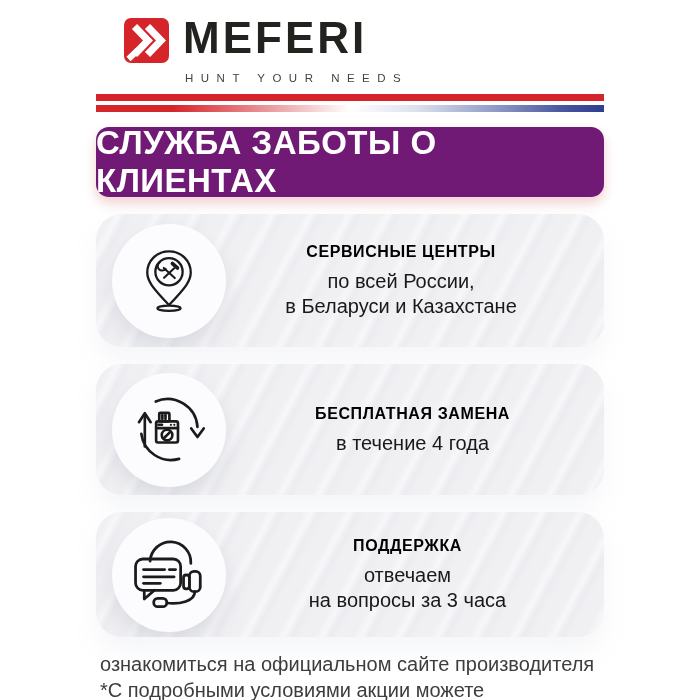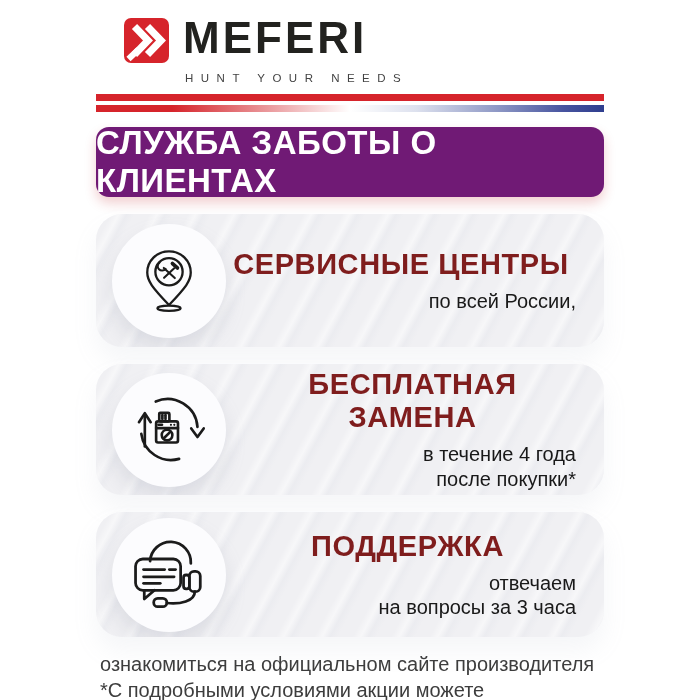--- a/index.html
+++ b/index.html
@@ -52,22 +52,22 @@
       rgba(255,255,255,0) 34px);
     opacity:0.5;
   }
   .icon-circle {
     position:relative; z-index:1; flex:none;
     width:114px; height:114px; margin-left:16px; border-radius:50%;
     background:#fcfcfe; display:flex; align-items:center; justify-content:center;
     box-shadow:0 12px 20px rgba(145,150,168,0.22);
   }
   .card-text { position:relative; z-index:1; flex:1; text-align:center; padding-right:28px; }
-  .card-title { color:#7f1d1d; font-size:29px; font-weight:700; letter-spacing:0.6px; margin-bottom:8px; }
-  .card-line { color:#191919; font-size:20px; font-weight:500; line-height:1.24;text-align:right; }
+  .card-title { color:#000000; font-size:16px; font-weight:700; letter-spacing:0.6px; margin-bottom:8px; }
+  .card-line { color:#191919; font-size:20px; font-weight:500; line-height:1.24; }
 
   .icon-stroke { stroke:#1b1b1b; fill:none; stroke-linecap:round; stroke-linejoin:round; }
 
   
   .footnote { margin:14px 0 0 4px; font-size:20px; line-height:1.3; color:#3d3d3d; }
 </style>
 </head>
 <body>
 
 <div class="page">
@@ -108,20 +108,21 @@
             <path d="M41 33.5 L60 51"></path>
             <path d="M33.5 24.5 a7.5 7.5 0 1 0 10.5 10.5"></path>
             <path d="M59 34 L41.5 50.5"></path>
             <path d="M56 26 l8.5 7.5" stroke-width="6.5"></path>
           </g>
         </svg>
       </div>
       <div class="card-text">
         <div class="card-title">СЕРВИСНЫЕ ЦЕНТРЫ</div>
         <div class="card-line">по всей России,</div>
+        <div class="card-line">в Беларуси и Казахстане</div>
       </div>
     </section>
 
     <section class="card card-2">
       <div class="icon-circle">
         <svg width="78" height="78" viewBox="0 0 100 100">
           <g class="icon-stroke" stroke-width="3.4">
             <path d="M19 71 V31"></path>
             <path d="M11.5 40 L19 28.5 L26.5 40"></path>
             <path d="M33 13.5 A38.5 38.5 0 0 1 86.5 46"></path>
@@ -136,21 +137,20 @@
             <circle cx="47.5" cy="56.5" r="6.8"></circle>
             <path d="M44 60 L51 53"></path>
           </g>
           <circle cx="52.5" cy="43.4" r="1.4" fill="#1b1b1b"></circle>
           <circle cx="56.8" cy="43.4" r="1.4" fill="#1b1b1b"></circle>
         </svg>
       </div>
       <div class="card-text">
         <div class="card-title">БЕСПЛАТНАЯ ЗАМЕНА</div>
         <div class="card-line">в течение 4 года</div>
-        <div class="card-line">после покупки*</div>
       </div>
     </section>
 
     <section class="card card-3">
       <div class="icon-circle">
         <svg width="80" height="70" viewBox="0 0 110 96">
           <g class="icon-stroke" stroke-width="3.8">
             <path d="M29 29 A28 28 0 0 1 85 32"></path>
             <rect x="9" y="26" width="62" height="43" rx="10"></rect>
             <path d="M21 69 L21 81 L35 69"></path>

